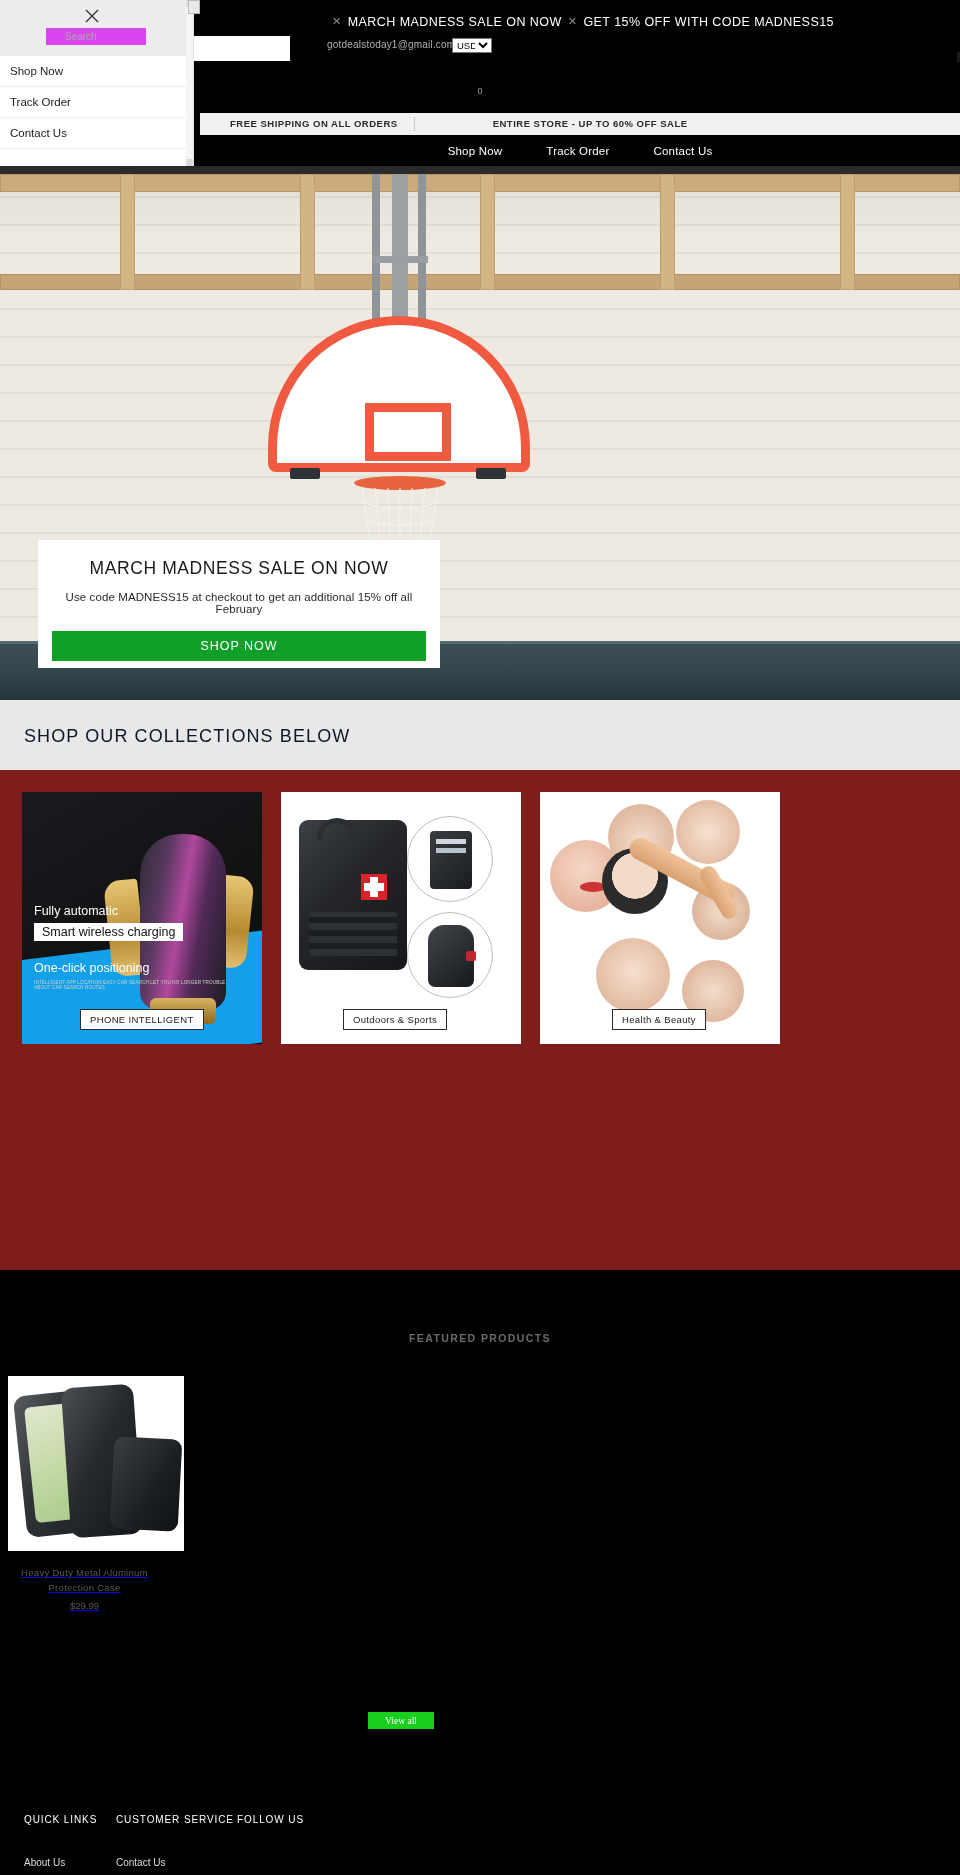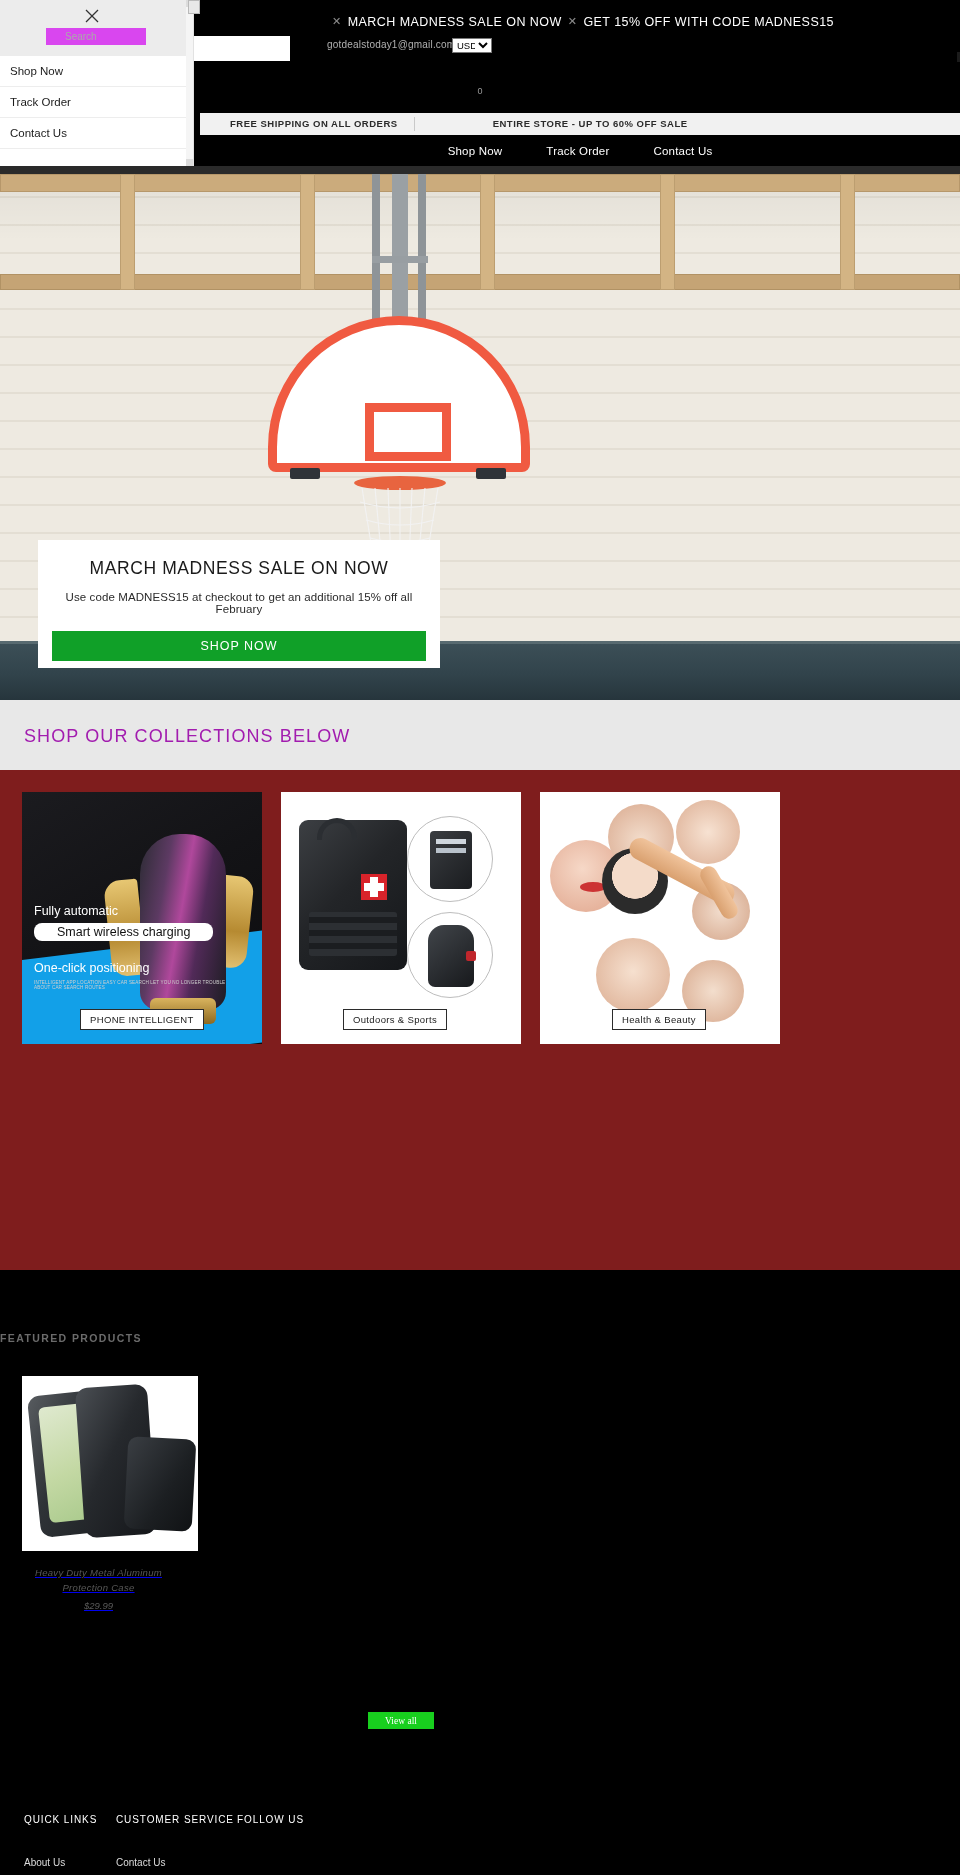--- a/index.html
+++ b/index.html
@@ -174,21 +174,21 @@
     font-size: 12.5px; letter-spacing: 1px;
   }
 
   
   .collections-head {
     position:absolute; left:0; top:700px; width:960px; height:70px;
     background:#e8e8e8;
   }
   .collections-head h2 {
     position:absolute; left:24px; top:26px;
-    font-size: 18px; font-weight:400; letter-spacing:1.1px; color:#a21caf;
+    font-size: 18px; font-weight:400; letter-spacing:1.1px; color:#0f172a;
   }
   .collections {
     position:absolute; left:0; top:770px; width:960px; height:500px; background:#7f1d1d;
   }
   .card { position:absolute; top:22px; width:240px; height:252px; overflow:hidden; }
   .card1 { left:22px; }
   .card2 { left:281px; background:#fff; }
   .card3 { left:540px; background:#fff; }
 
   .c1-bg {
@@ -215,21 +215,21 @@
     border-radius: 4px 16px 16px 4px; transform: rotate(6deg);
   }
   .c1-base {
     position:absolute; left:128px; top:206px; width:66px; height:26px;
     background: linear-gradient(180deg,#d9b45f,#8e691f);
     border-radius: 6px;
   }
   .c1-t1 { position:absolute; left:12px; top:112px; color:#fff; font-size:12.5px; }
   .c1-t2 {
     position:absolute; left:12px; top:131px; background:#fff; color:#111;
-    font-size:12.5px; padding: 2px 23px; border-radius: 8px;
+    font-size:12.5px; padding: 2px 8px;
   }
   .c1-t3 { position:absolute; left:12px; top:169px; color:#fff; font-size:12.5px; }
   .c1-t4 {
     position:absolute; left:12px; top:188px; color:#cfcfcf; font-size:4.6px; letter-spacing:.15px;
     width: 200px;
   }
 
   .bag {
     position:absolute; left:18px; top:28px; width:108px; height:150px;
     background: linear-gradient(135deg,#3c3f43 0%,#232528 45%,#15171a 100%);
@@ -297,25 +297,25 @@
     font-size: 9.5px; color:#1b1b1b; letter-spacing:.35px;
     padding: 4px 9px; white-space: nowrap;
   }
   .lbl1 { left:58px; }
   .lbl2 { left:62px; }
   .lbl3 { left:72px; }
 
   
   .featured-title {
     position:absolute; left:0; top:1332px; width:960px;
-    color:#6b6b6b; font-size:10.5px; letter-spacing:1.4px;
+    text-align:center; color:#6b6b6b; font-size:10.5px; letter-spacing:1.4px;
     font-weight:700; filter: blur(.5px);
   }
   .prod {
-    position:absolute; left:22px; top:1376px; width:153px;font-style:italic;
+    position:absolute; left:8px; top:1376px; width:153px;
   }
   .prod-img {
     width:176px; height:175px; background:#fff; position:relative; overflow:hidden;
   }
   .case-big {
     position:absolute; left:12px; top:16px; width:86px; height:142px;
     background: linear-gradient(120deg,#585c60 0%, #2f3337 40%, #1a1d20 100%);
     border-radius: 12px; transform: rotate(-6deg);
   }
   .case-screen {

